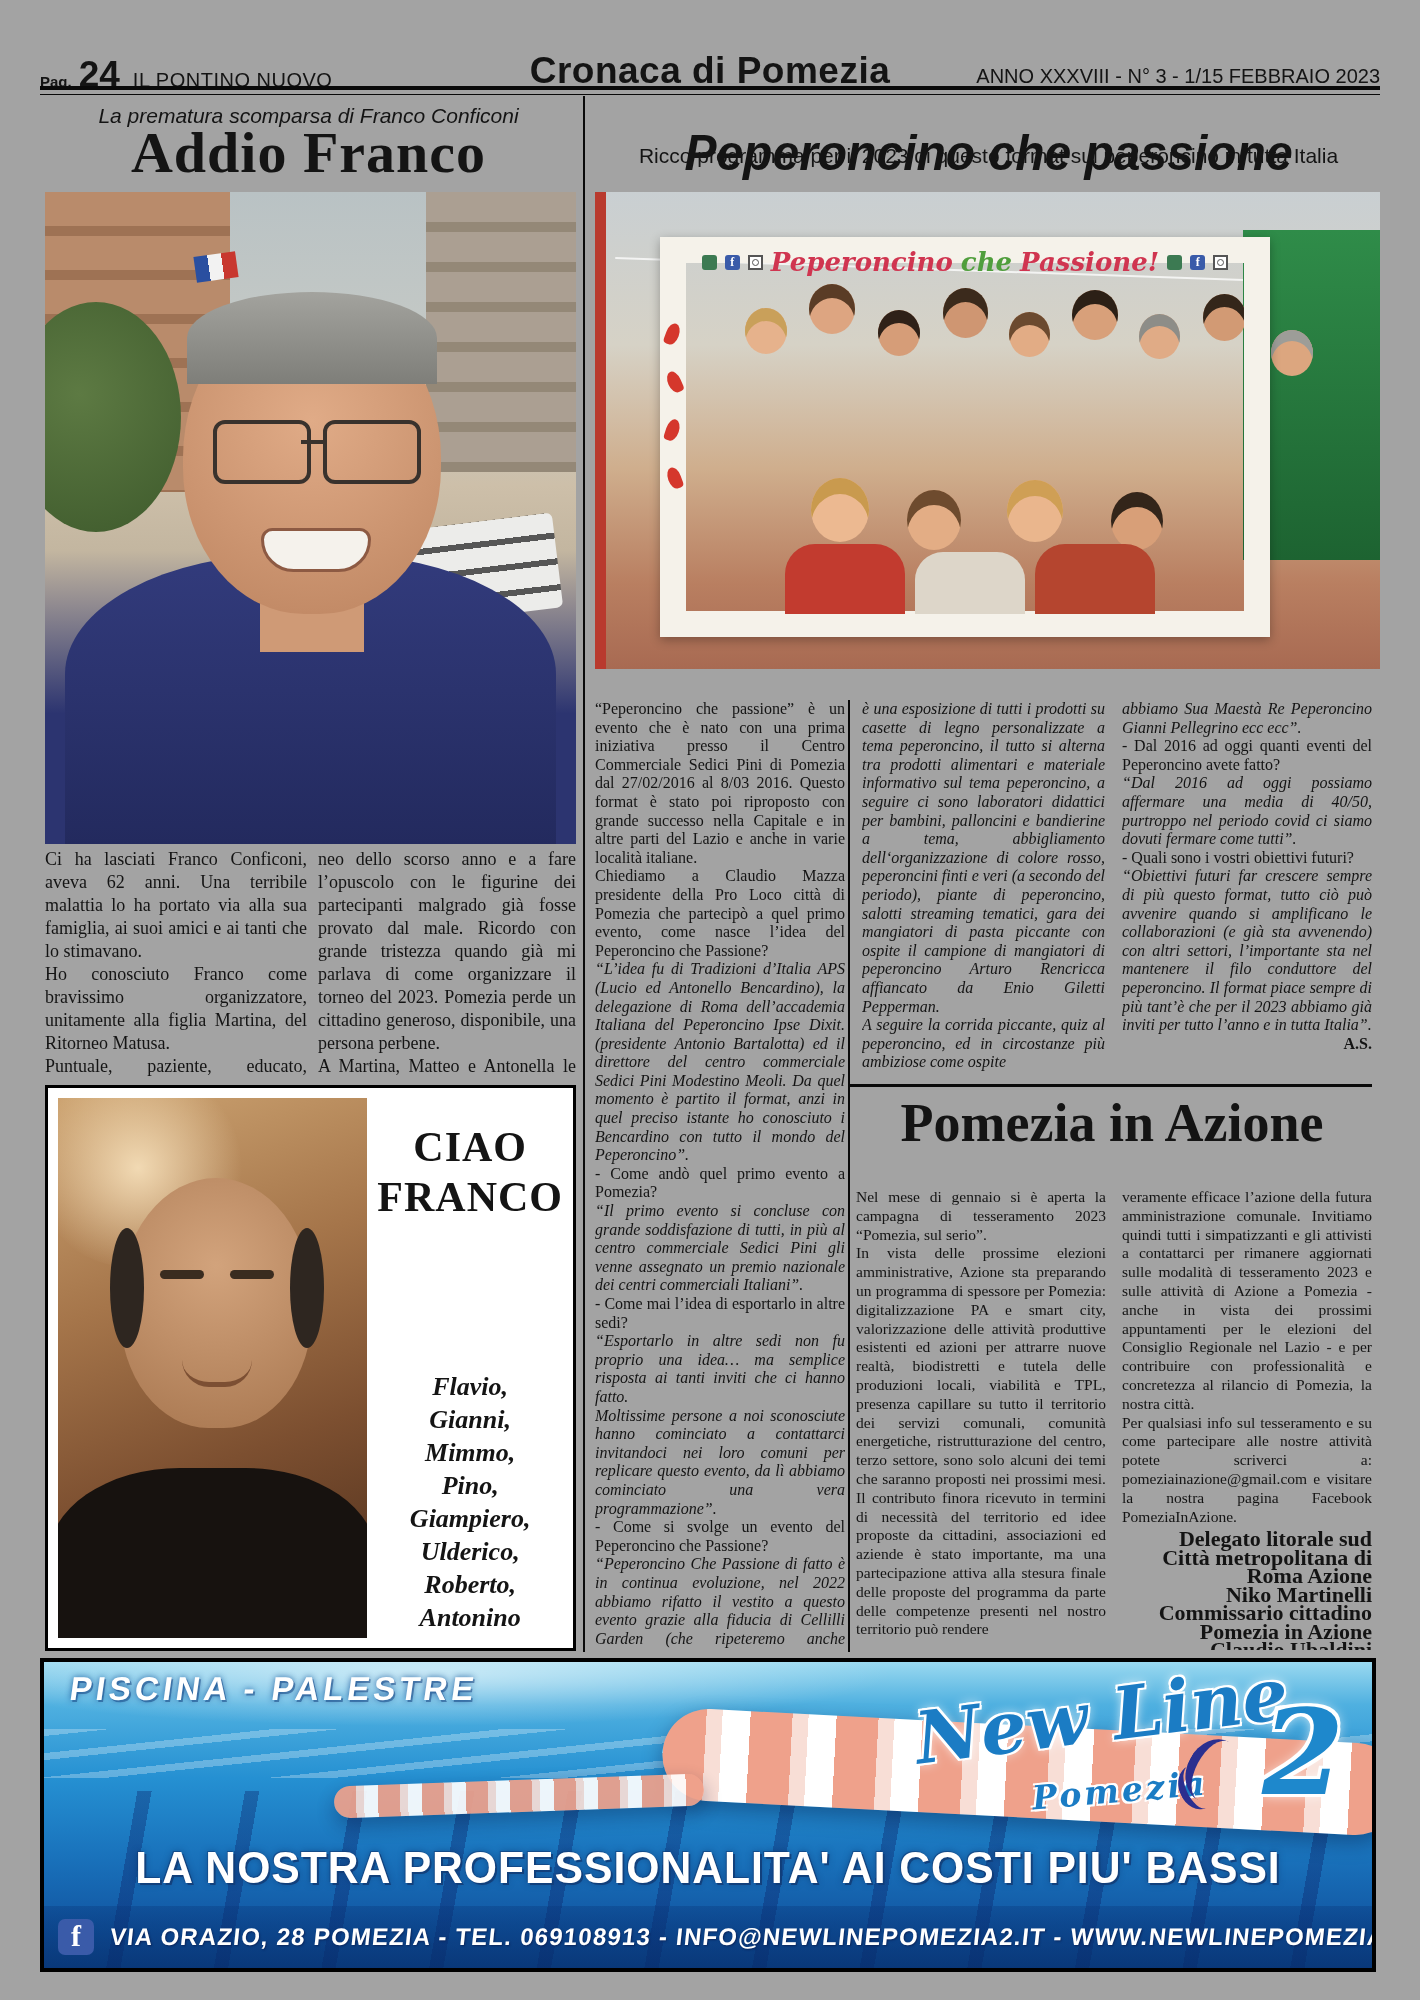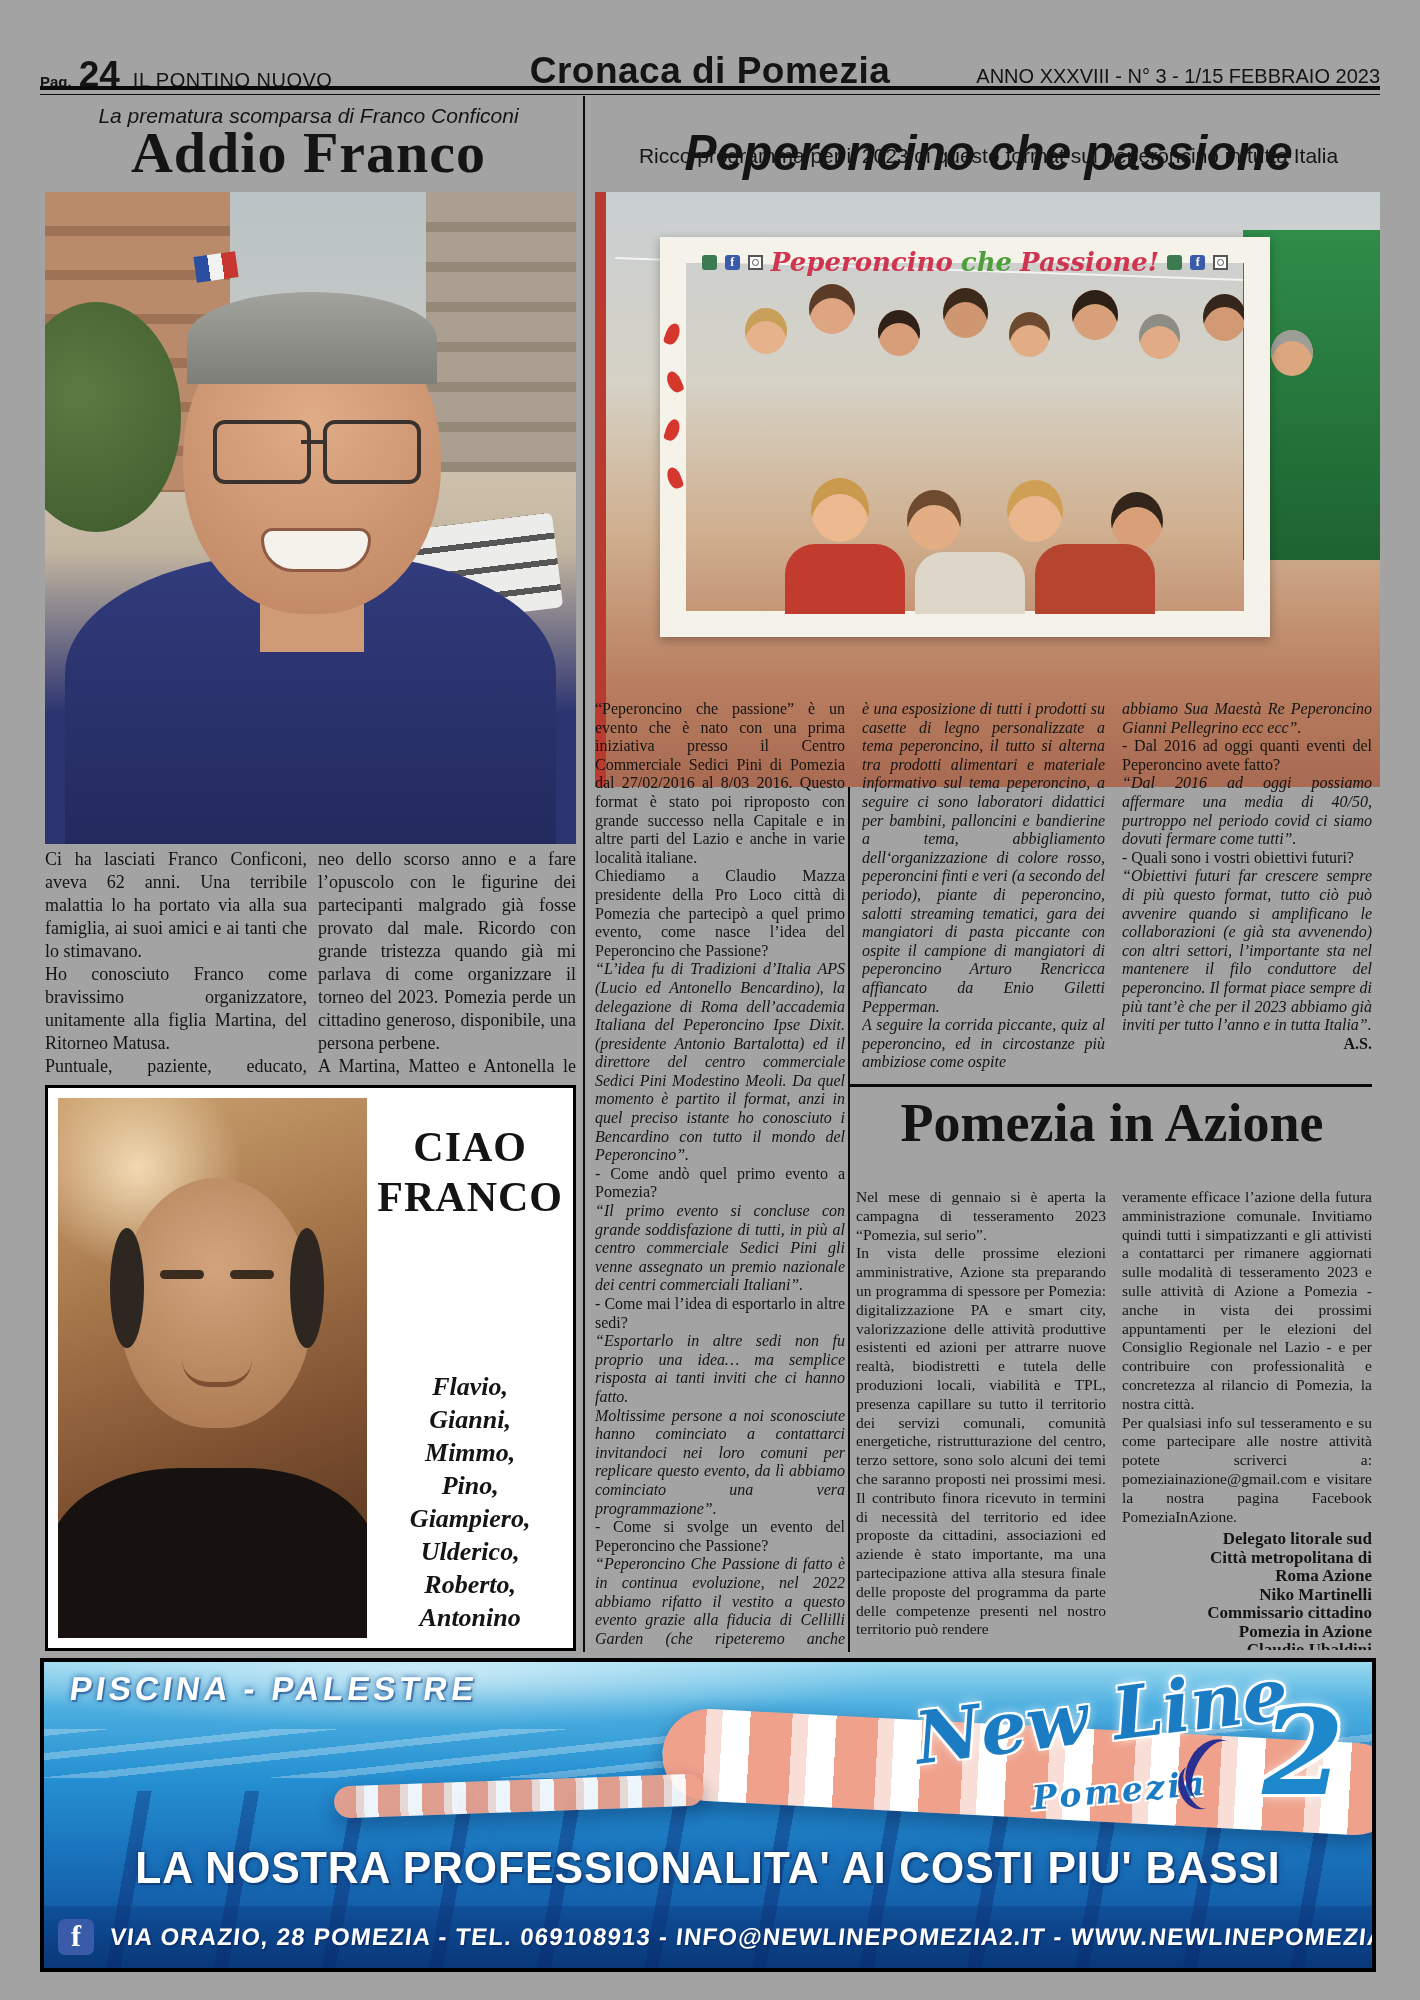--- a/index.html
+++ b/index.html
@@ -27,27 +27,27 @@
   .hrule-pom{left:848px;top:1084px;width:524px;height:3px;background:#0a0a0a;}
 
   
   .bodycol{text-align:justify;}
   .bodycol p{margin:0;}
   .i{font-style:italic;}
   .franco-col{font-size:18px;line-height:23px;}
   .pep-col{font-size:16px;line-height:18.6px;overflow:hidden;}
   .pom-col{font-size:15.5px;line-height:18.8px;overflow:hidden;}
   .sig{font-weight:bold;text-align:right;}
-  .pom-sig{font-weight:bold;text-align:right;font-size:17px;line-height:18.5px;margin-top:4px;}
+  .pom-sig{font-weight:bold;text-align:right;font-size:22px;line-height:18.5px;margin-top:4px;}
 
   
   .photo{overflow:hidden;}
   .photo-franco{left:45px;top:192px;width:531px;height:652px;
     background:linear-gradient(180deg,#b9c2c4 0%,#c8cbc6 30%,#cdbfa9 45%,#c3b6a0 55%,#2c3470 80%);}
-  .photo-pep{left:595px;top:192px;width:785px;height:595px;
+  .photo-pep{left:595px;top:192px;width:785px;height:477px;
     background:linear-gradient(180deg,#c9cfd2 0%,#d6d2c6 32%,#cfae8d 58%,#b97f61 82%,#a86a52 100%);}
   .head-c{position:absolute;border-radius:50%;}
   .photo-ciao{background:linear-gradient(160deg,#cda472 0%,#a5754a 35%,#7c4f30 65%,#4a2c1a 100%);position:relative;overflow:hidden;}
 
   
   .frame-text{position:absolute;left:0;right:0;top:6px;height:42px;display:flex;align-items:center;justify-content:center;gap:8px;
      font:bold italic 26px/42px "DejaVu Serif",serif;}
   .ft-red{color:#d03550;}
   .ft-green{color:#4f9e3c;}
   .mini-ic{display:inline-block;width:15px;height:15px;border-radius:3px;}

